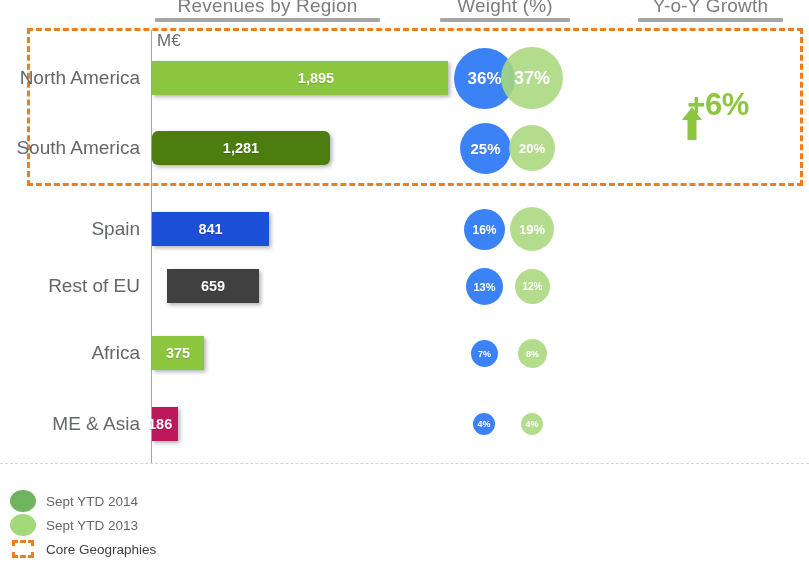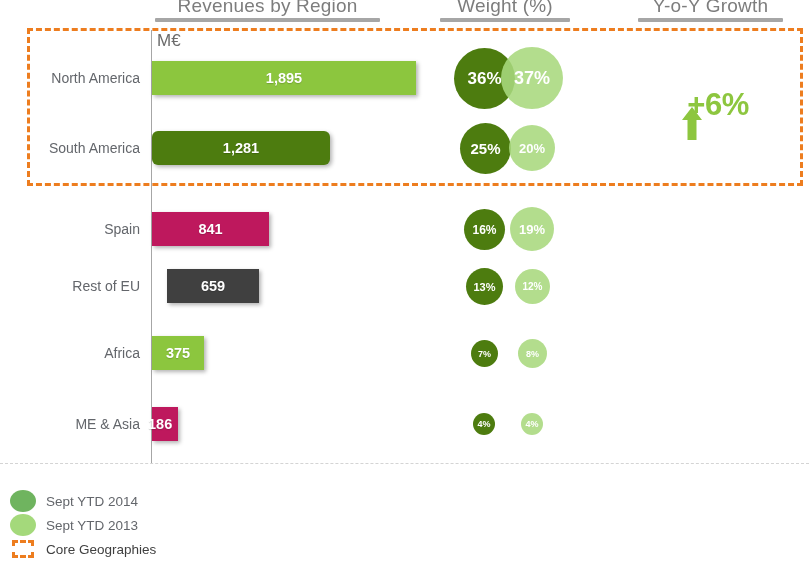--- a/index.html
+++ b/index.html
@@ -45,21 +45,21 @@
   }
   #base-dash{
     position:absolute;left:0px;top:463px;width:809px;height:0;
     border-top:1px dashed #d4d4d4;
   }
 
   .row{position:absolute;left:0;width:809px;height:56px;}
   .row-label{
     position:absolute;left:0;top:0;width:140px;height:56px;
     display:flex;align-items:center;justify-content:flex-end;
-    font-size:14px;color:#63666b;white-space:nowrap;
+    font-size:19px;color:#63666b;white-space:nowrap;
   }
   .bar{
     position:absolute;left:152px;top:11px;height:34px;
     background:#8CC63E;
     box-shadow:2px 2px 4px rgba(0,0,0,.30);
     display:flex;align-items:center;justify-content:center;
   }
   .bar .val{
     font-size:14.5px;font-weight:bold;color:#ffffff;
     white-space:nowrap;text-shadow:0 1px 1px rgba(0,0,0,.18);
@@ -67,21 +67,21 @@
   .bar.narrow{justify-content:flex-start;}
   .bar.narrow .val{margin-left:-4px;}
 
   
   .bub-wrap{position:absolute;top:0;height:56px;width:180px;left:440px;}
   .bubble{
     position:absolute;border-radius:50%;
     display:flex;align-items:center;justify-content:center;
     font-weight:bold;color:#ffffff;white-space:nowrap;
   }
-  .bub-a{background:#4d7c0f;}
+  .bub-a{background:#3b82f6;}
   .bub-b{background:#A9D97E;opacity:.88;}
 
   
   #growth{
     position:absolute;left:640px;top:82px;width:150px;height:46px;
     display:flex;align-items:center;justify-content:center;gap:6px;
   }
   #growth .arrow{
     width:0;height:0;position:relative;
   }
@@ -123,21 +123,21 @@
 
   <div id="core-box"></div>
 
   <div id="axis-line"></div>
   <div id="unit-label">M€</div>
   <div id="base-dash"></div>
 
   <div id="rows-host">
       <div class="row" style="top: 50px;">
         <div class="row-label">North America</div>
-        <div class="bar" style="width: 264px; background: rgb(140, 198, 62);">
+        <div class="bar" style="width: 264px; background: rgb(140, 198, 62); padding-left: 32px;">
           <span class="val">1,895</span>
         </div>
         <div class="bub-wrap">
           <div class="bubble bub-a" style="width: 61px; height: 61px; left: 14px; top: -2px; font-size: 17px;">
             <span>36%</span>
           </div>
           <div class="bubble bub-b" style="width: 62px; height: 62px; left: 61px; top: -3px; font-size: 18px;">
             <span>37%</span>
           </div>
         </div>
@@ -151,21 +151,21 @@
           <div class="bubble bub-a" style="width: 51px; height: 51px; left: 20px; top: 3px; font-size: 15px;">
             <span>25%</span>
           </div>
           <div class="bubble bub-b" style="width: 46px; height: 46px; left: 69px; top: 5px; font-size: 13px;">
             <span>20%</span>
           </div>
         </div>
       </div>
       <div class="row" style="top: 201px;">
         <div class="row-label">Spain</div>
-        <div class="bar" style="width: 117px; background: #be185d;">
+        <div class="bar" style="width: 117px; background: #1d4ed8;">
           <span class="val">841</span>
         </div>
         <div class="bub-wrap">
           <div class="bubble bub-a" style="width: 41px; height: 41px; left: 24px; top: 8px; font-size: 12px;">
             <span>16%</span>
           </div>
           <div class="bubble bub-b" style="width: 44px; height: 44px; left: 70px; top: 6px; font-size: 13px;">
             <span>19%</span>
           </div>
         </div>

